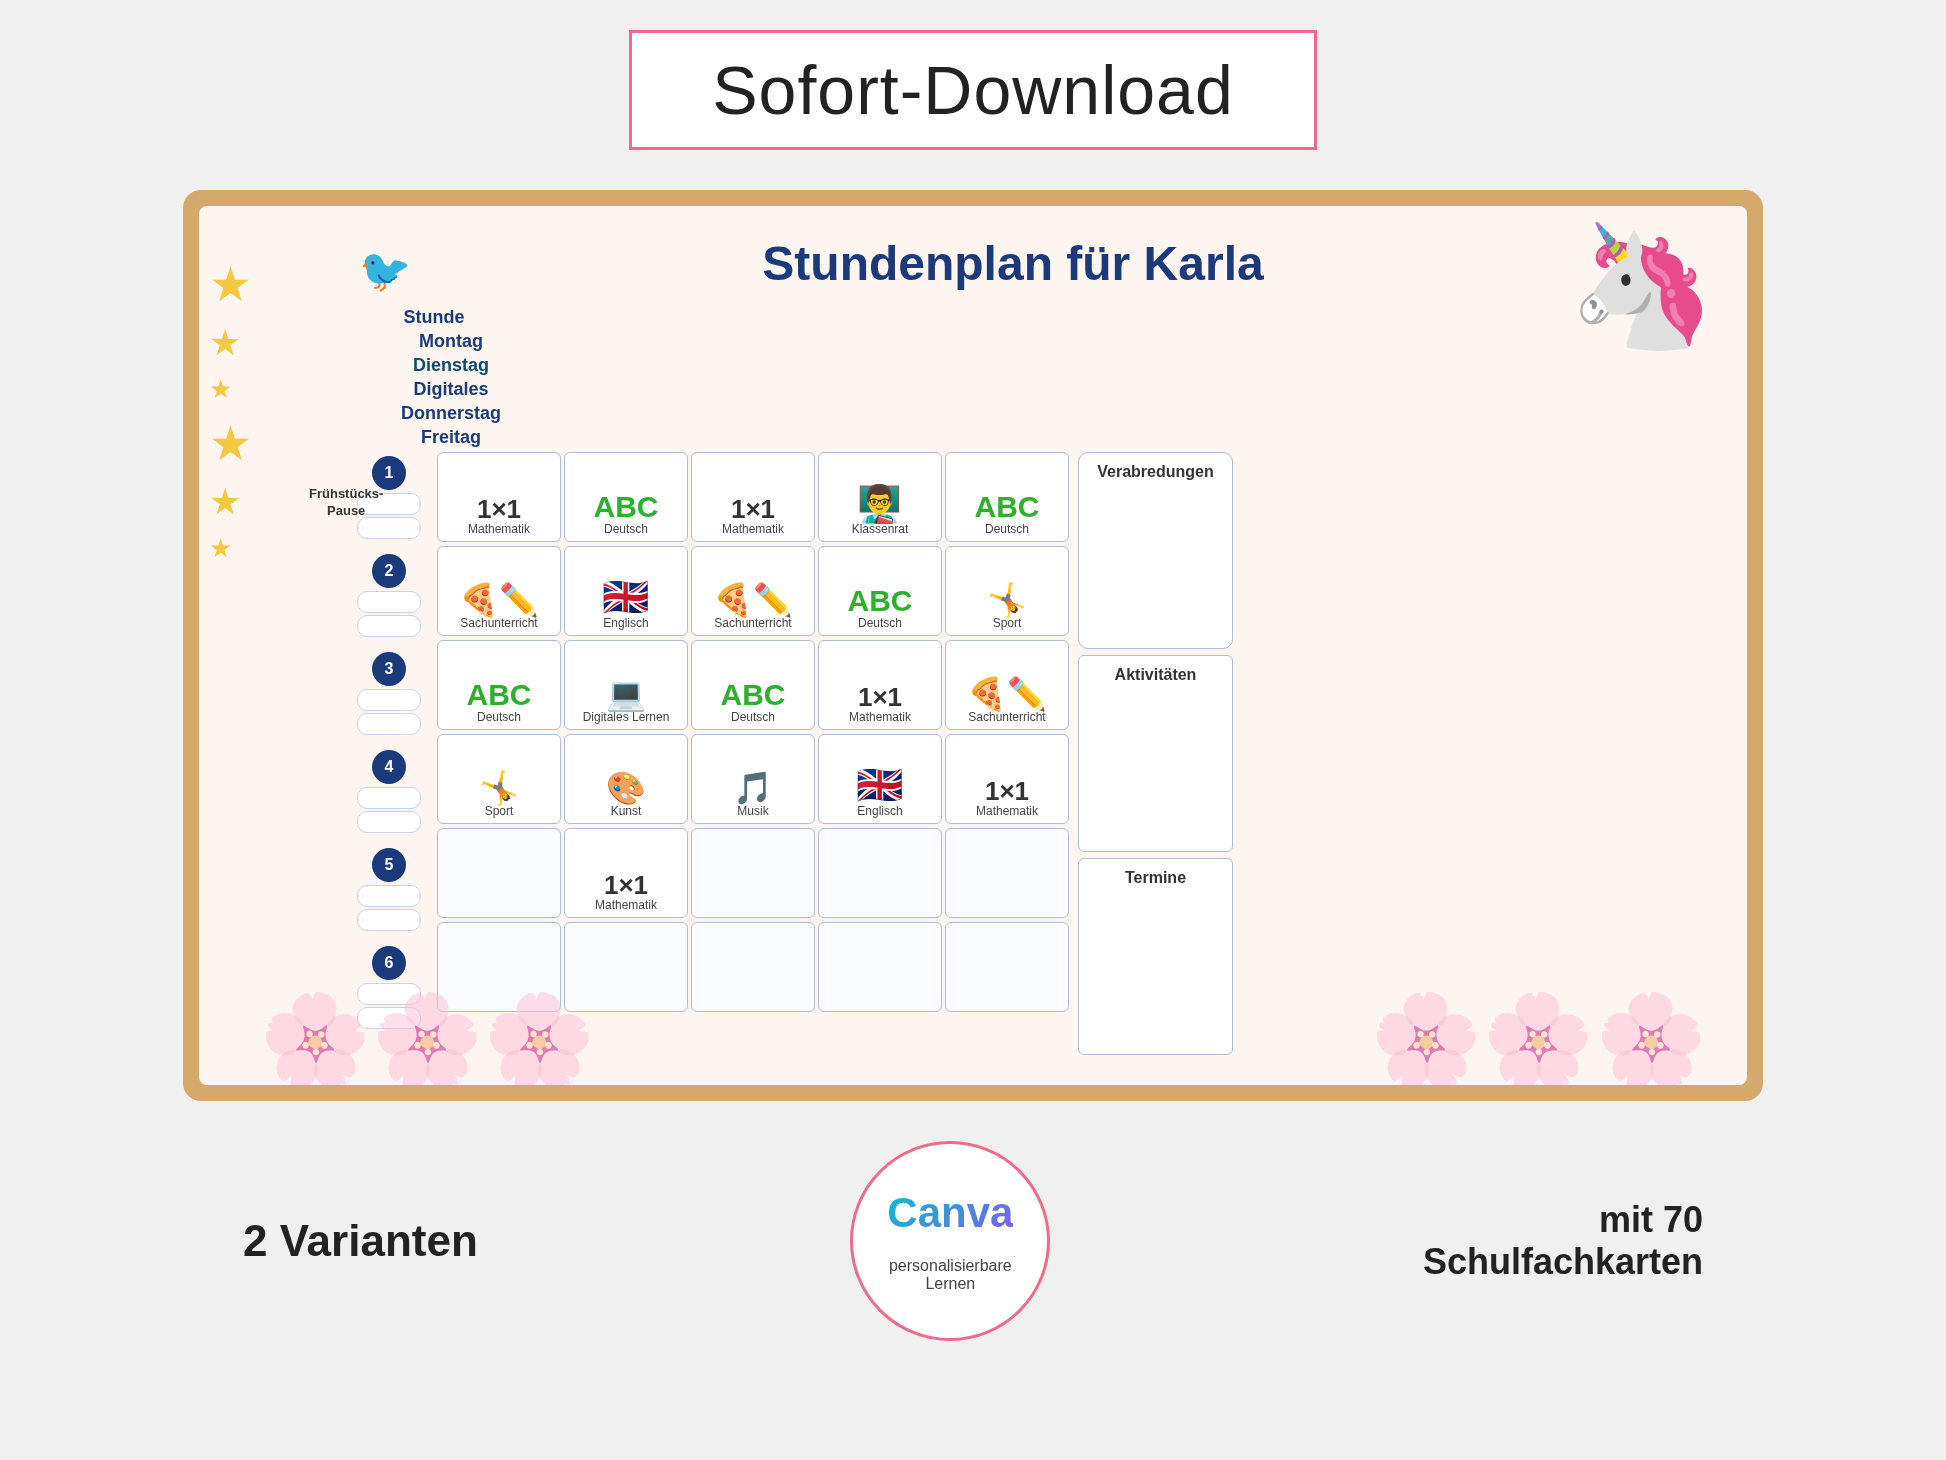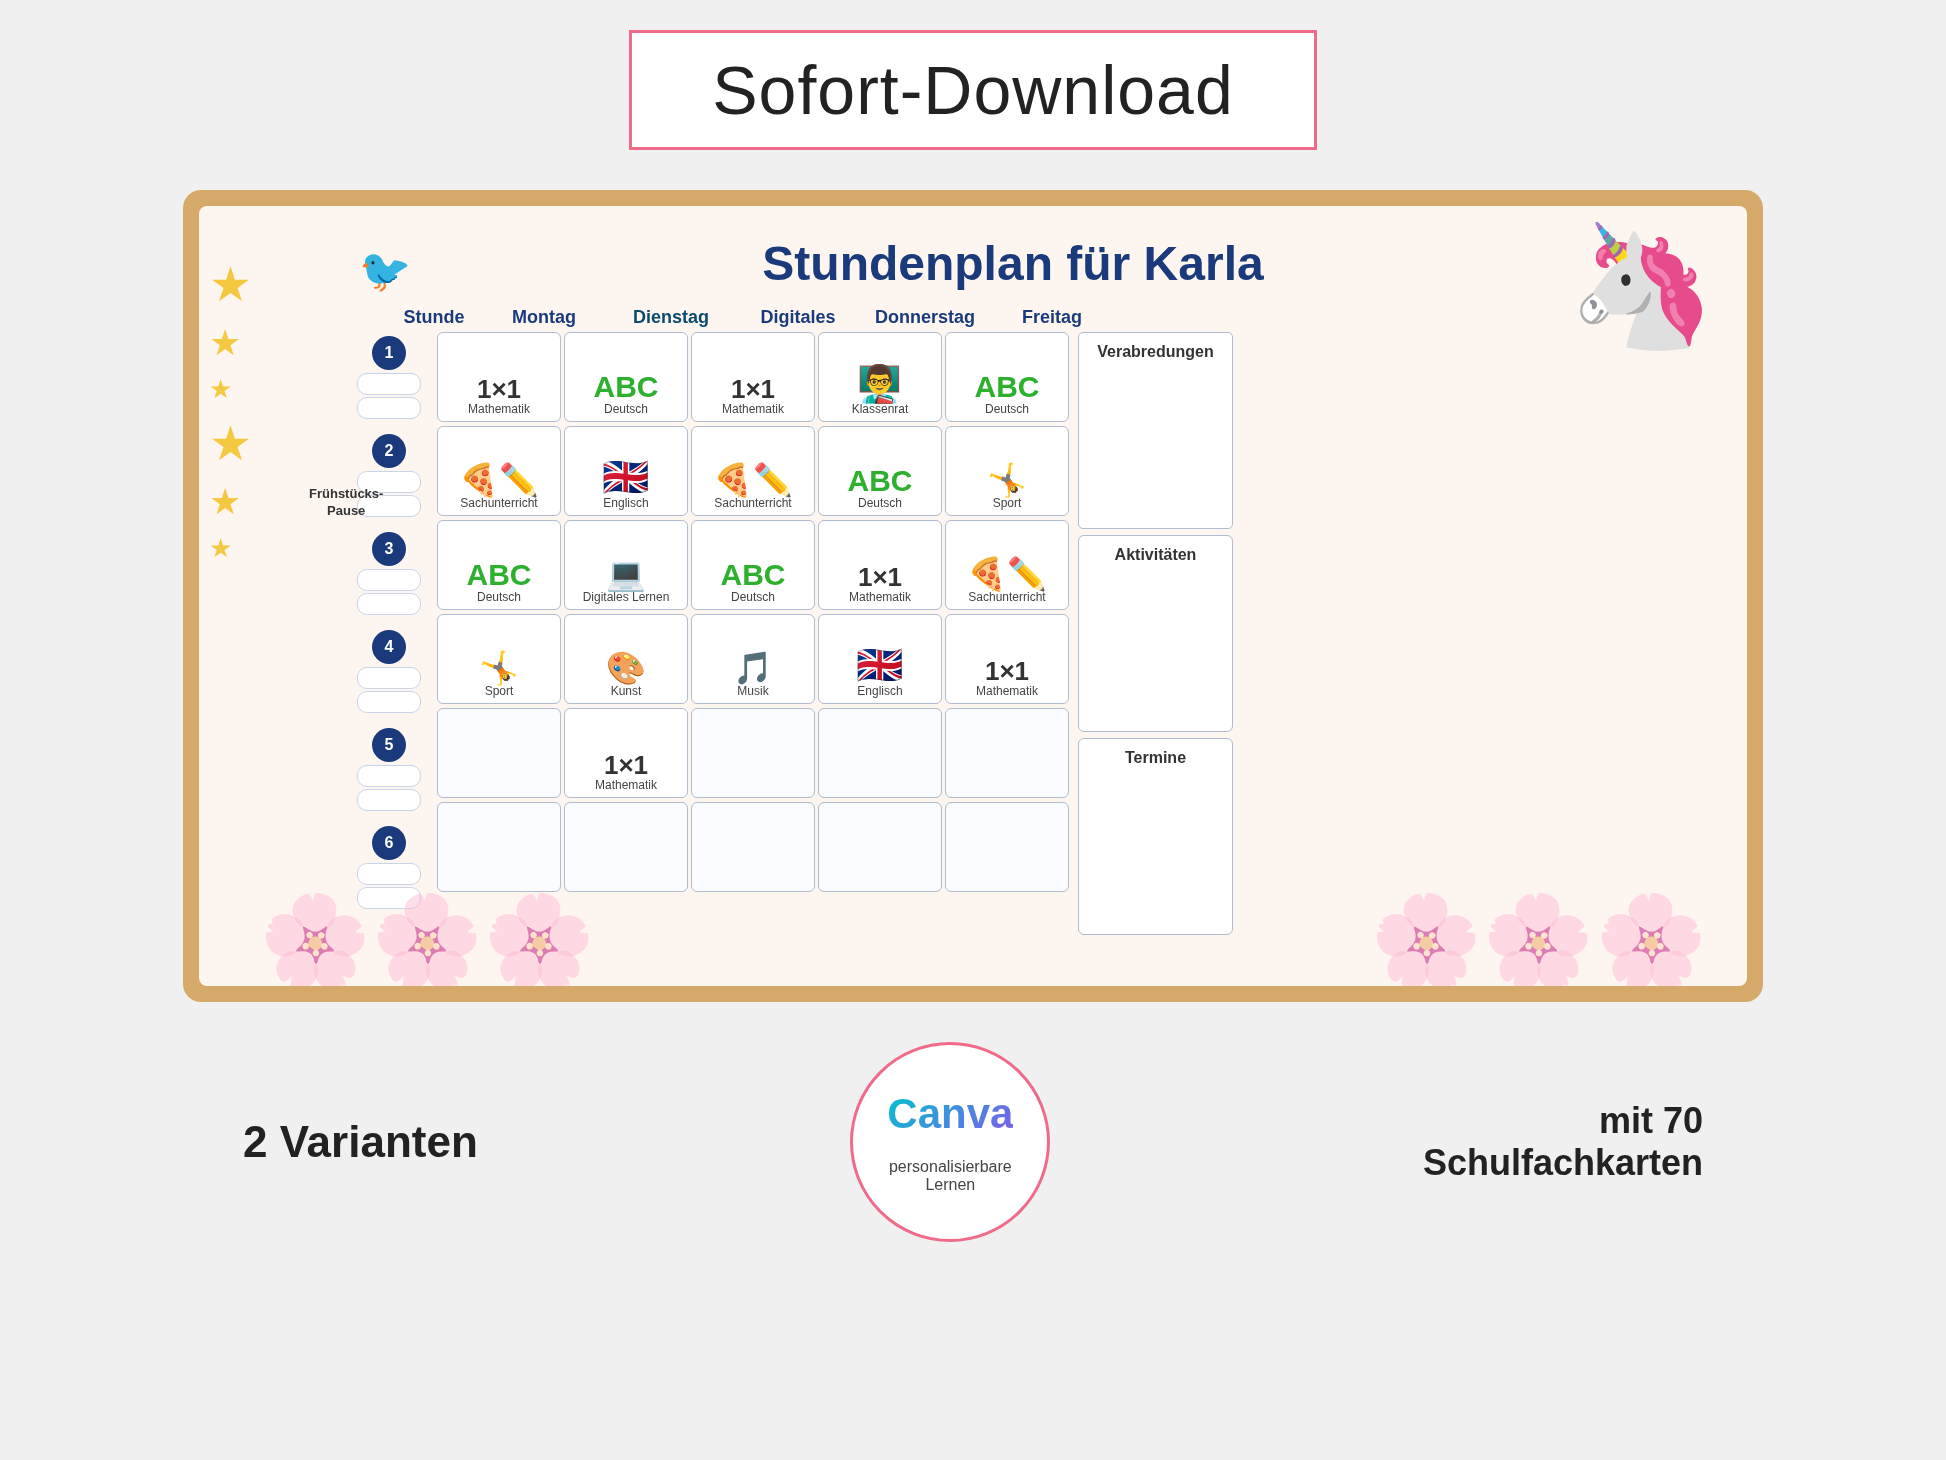--- a/index.html
+++ b/index.html
@@ -208,21 +208,21 @@
 
     <div class="fruehstueck-wrapper">
       Frühstücks-<br>Pause
     </div>
 
     <div style="position:absolute;bottom:0;left:60px;z-index:1;font-size:90px;color:#f06b8a;opacity:0.5;line-height:1;">🌸🌸🌸</div>
     <div style="position:absolute;bottom:0;right:40px;z-index:1;font-size:90px;color:#f06b8a;opacity:0.5;line-height:1;">🌸🌸🌸</div>
 
     <div class="schedule-title">Stundenplan für Karla</div>
 
-    <div style="display:flex;flex-direction:row;margin-left:160px;gap:3px;margin-bottom:4px;">
+    <div style="display:flex;flex-direction:column;margin-left:160px;gap:3px;margin-bottom:4px;">
       <div style="width:90px;text-align:center;font-size:18px;font-weight:bold;color:#1a3a7c;">Stunde</div>
       <div style="width:124px;text-align:center;font-size:18px;font-weight:bold;color:#1a3a7c;">Montag</div>
       <div style="width:124px;text-align:center;font-size:18px;font-weight:bold;color:#0c4a6e;">Dienstag</div>
       <div style="width:124px;text-align:center;font-size:18px;font-weight:bold;color:#1a3a7c;">Digitales</div>
       <div style="width:124px;text-align:center;font-size:18px;font-weight:bold;color:#1a3a7c;">Donnerstag</div>
       <div style="width:124px;text-align:center;font-size:18px;font-weight:bold;color:#1a3a7c;">Freitag</div>
     </div>
 
     <div style="display:flex;flex-direction:row;margin-left:115px;gap:3px;">
 
@@ -395,21 +395,21 @@
           <div class="subject-cell empty"></div>
           <div class="subject-cell empty"></div>
           <div class="subject-cell empty"></div>
           <div class="subject-cell empty"></div>
         </div>
 
       </div>
 
       <div class="side-col">
 
-        <div style="border:1.5px solid #b0bcd0;border-radius:5px;background:white;padding:8px 10px;font-size:16px;font-weight:bold;color:#333;text-align:center;height:197px;display:flex;align-items:flex-start;justify-content:center;padding-top:10px;">
+        <div style="border:1.5px solid #b0bcd0;border-radius:10px;background:white;padding:8px 10px;font-size:16px;font-weight:bold;color:#333;text-align:center;height:197px;display:flex;align-items:flex-start;justify-content:center;padding-top:10px;">
           <span>Verabredungen</span>
         </div>
 
         <div style="border:1.5px solid #b0bcd0;border-radius:6px;background:white;padding:8px 10px;font-size:16px;font-weight:bold;color:#333;text-align:center;height:197px;display:flex;align-items:flex-start;justify-content:center;padding-top:10px;">
           <span>Aktivitäten</span>
         </div>
 
         <div style="border:1.5px solid #b0bcd0;border-radius:6px;background:white;padding:8px 10px;font-size:16px;font-weight:bold;color:#333;text-align:center;height:197px;display:flex;align-items:flex-start;justify-content:center;padding-top:10px;">
           <span>Termine</span>
         </div>

